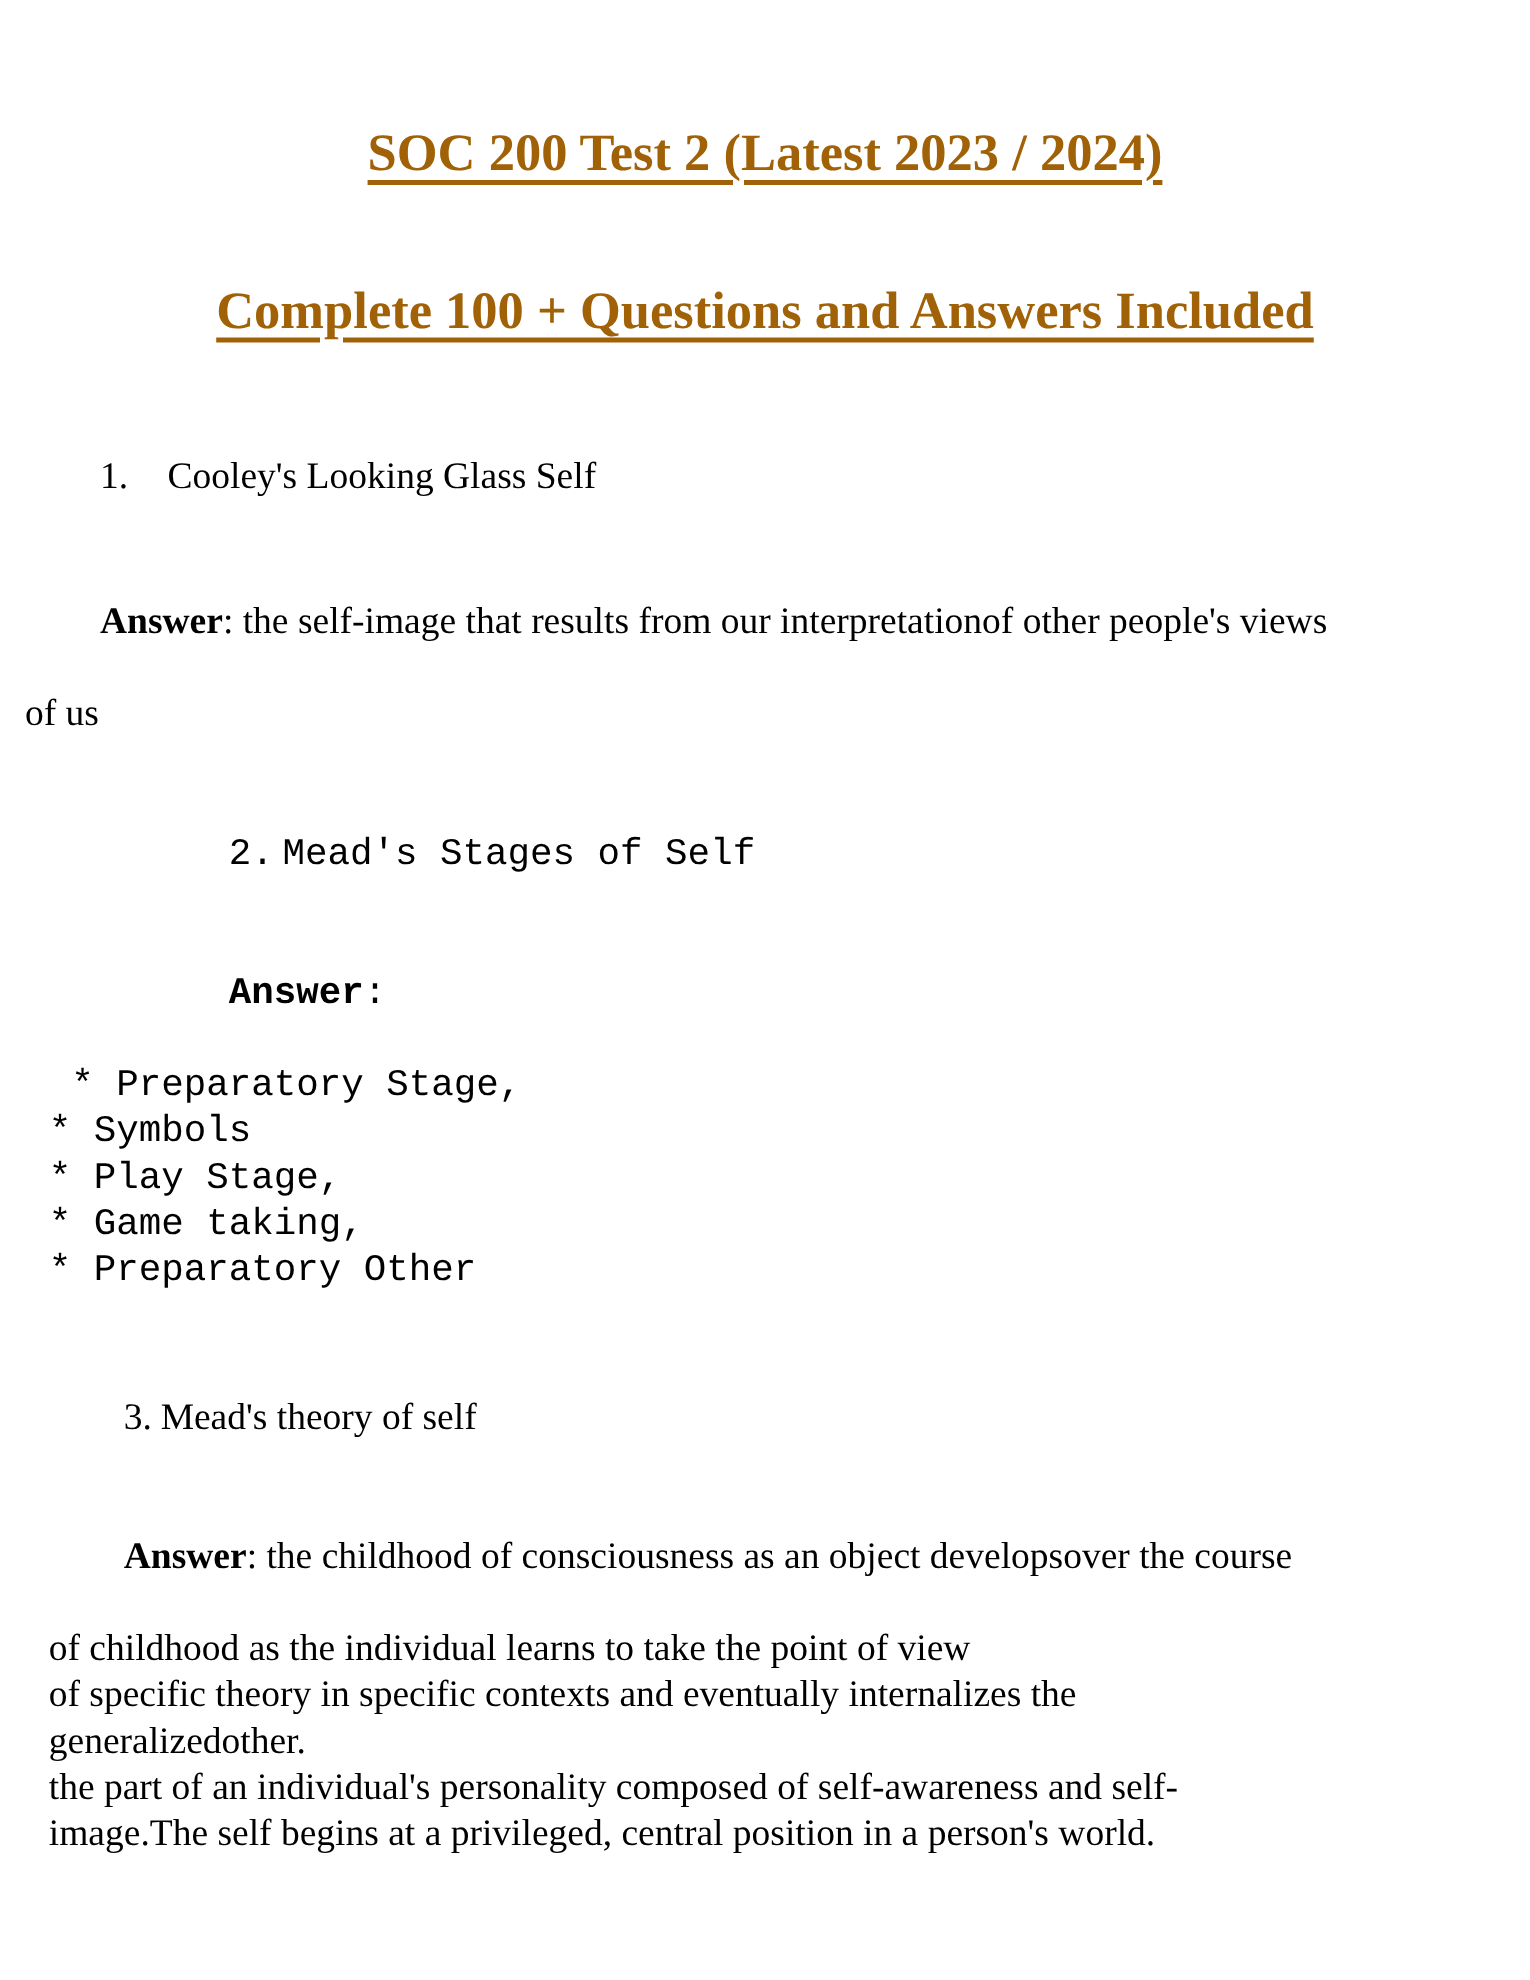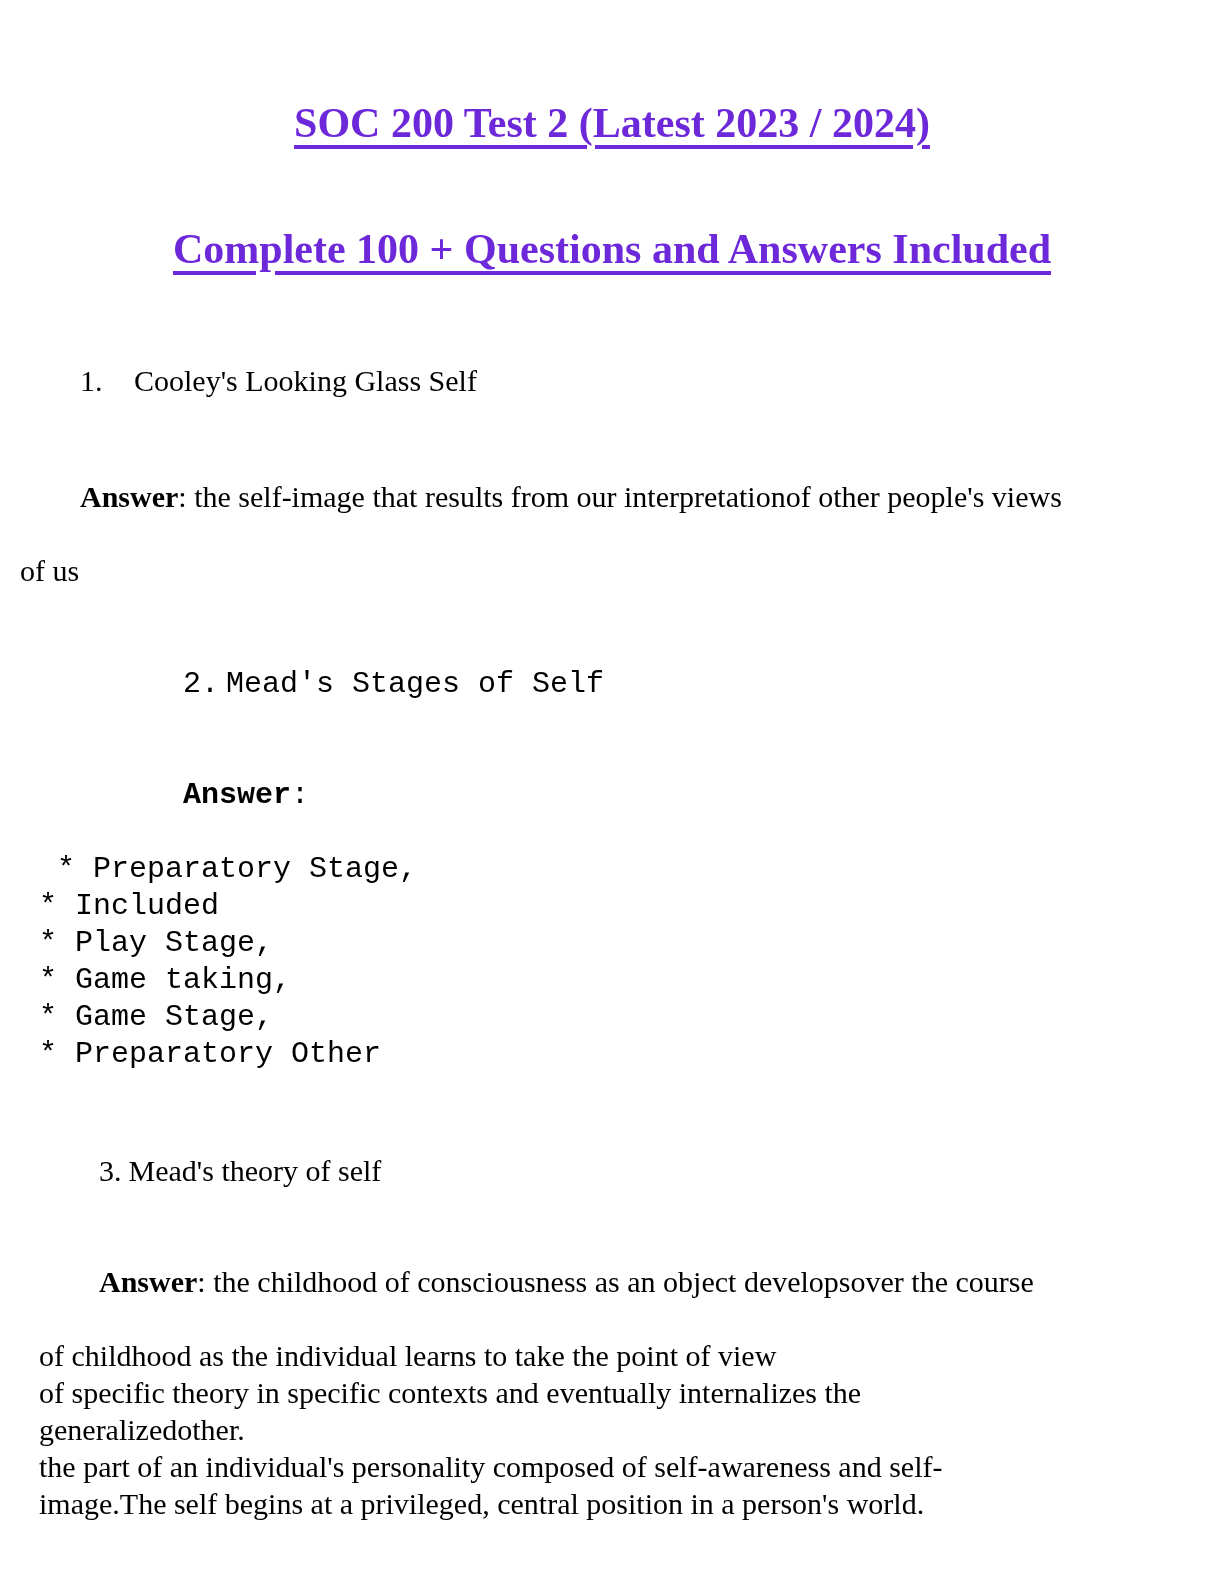--- a/index.html
+++ b/index.html
@@ -13,21 +13,21 @@
     font-family: "Liberation Serif", "DejaVu Serif", serif;
     color: #000000;
     overflow: hidden;
   }
   .titles {
     text-align: center;
     padding-top: 100px;
   }
   .doc-title {
     display: inline-block;
-    color: #6d28d9;
+    color: #a16207;
     font-weight: bold;
     font-size: 42px;
     line-height: 1.12;
     text-decoration: underline;
     text-decoration-thickness: 4px;
     text-underline-offset: 8px;
   }
   .subtitle-row {
     margin-top: 79px;
   }
@@ -76,24 +76,23 @@
     </div>
 
     <div class="q-block q2 indent">
       <div class="q-heading">
         <span class="q-num">2.</span><span>Mead's Stages of Self</span>
       </div>
       <div class="answer-line">
         <span class="answer-label">Answer</span><span>:</span>
       </div>
       <div class="answer-line"> * Preparatory Stage,</div>
-      <div class="answer-line">* Included</div>
+      <div class="answer-line">* Symbols</div>
       <div class="answer-line">* Play Stage,</div>
       <div class="answer-line">* Game taking,</div>
-      <div class="answer-line">* Game Stage,</div>
       <div class="answer-line">* Preparatory Other</div>
     </div>
 
     <div class="q-block q3 indent">
       <div class="q-heading">
         <span class="q-num">3.</span><span>Mead's theory of self</span>
       </div>
       <div class="answer-line">
         <span class="answer-label">Answer</span><span>: the childhood of consciousness as an object developsover the course</span>
       </div>

